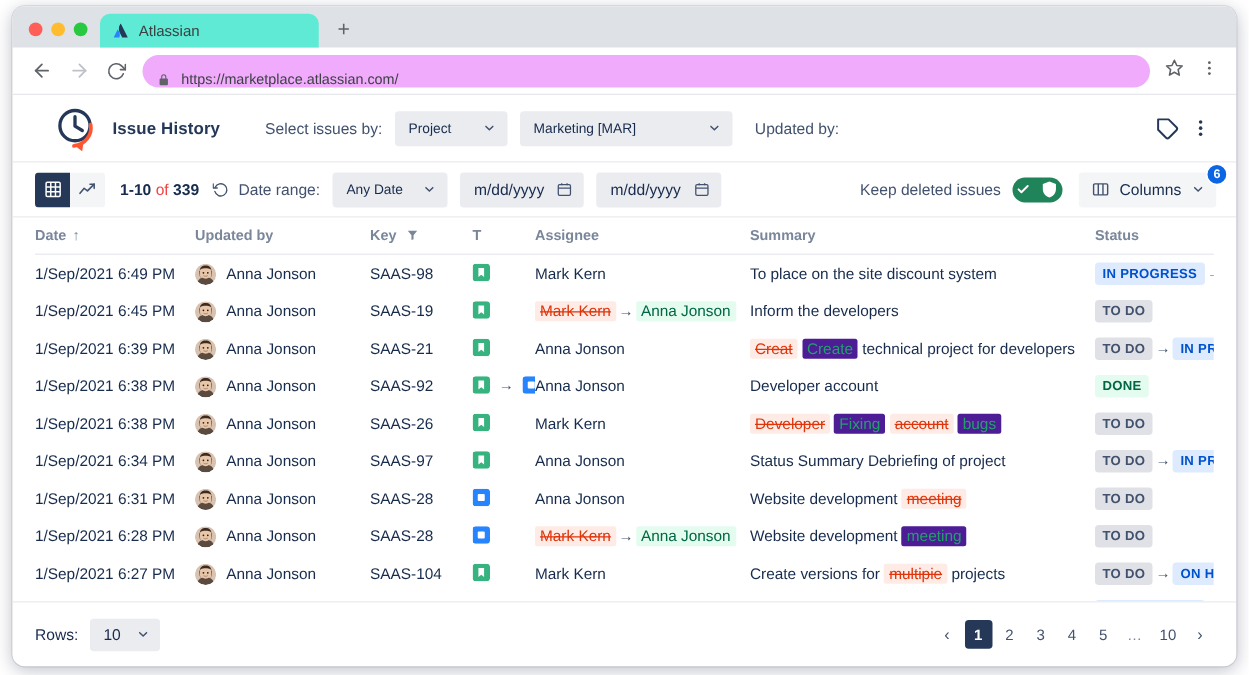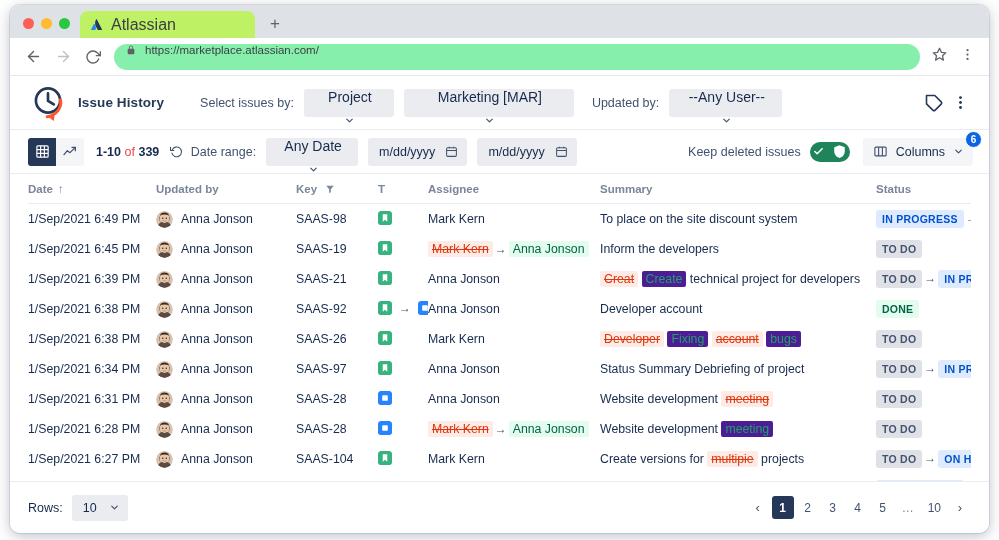--- a/index.html
+++ b/index.html
@@ -26,62 +26,61 @@
     height: 33px; background: #dee1e6;
     display: flex; align-items: flex-end; padding-left: 10px; flex: none;
     position: relative;
   }
   .traffic { display: flex; align-items: center; gap: 7px; padding: 0 10px 9px 3px; }
   .dot { width: 11px; height: 11px; border-radius: 50%; }
   .dot.r { background: #ff5f57; }
   .dot.y { background: #febc2e; }
   .dot.g { background: #28c840; }
   .tab {
-    height: 27px; width: 175px; background: #bef264;
+    height: 27px; width: 175px; background: #5eead4;
     border-radius: 8px 8px 0 0;
     display: flex; align-items: center; gap: 8px;
-    padding: 0 10px; font-size: 16px; color: #3c4043;
+    padding: 0 10px; font-size: 12px; color: #3c4043;
   }
   .tab .favicon { width: 13px; height: 13px; flex: none; display:block; }
   .newtab {
     width: 28px; height: 27px; display: flex; align-items: center; justify-content: center;
     color: #5f6368; font-size: 17px; margin-left: 6px; padding-bottom: 2px;
   }
   .omnibar {
     height: 38px; background: #fff; display: flex; align-items: center;
     gap: 12px; padding: 0 14px; flex: none;
     border-bottom: 1px solid #e6e8eb;
   }
   .navbtn { width: 18px; height: 18px; flex:none; color: #5f6368; display:flex;align-items:center;justify-content:center; }
   .navbtn.dis { color: #bdc1c6; }
   .urlbox {
-    flex: 1; height: 26px; background: #86efac; border-radius: 13px;
-    display: flex; align-items: flex-start; gap: 9px; padding: 0 12px;
+    flex: 1; height: 26px; background: #f0abfc; border-radius: 13px;
+    display: flex; align-items: flex-end; gap: 9px; padding: 0 12px;
     font-size: 11.5px; color: #3c4043;
   }
   .urlbox .lock { width: 10px; height: 12px; flex:none; }
   .omni-right { display: flex; align-items: center; gap: 13px; color:#5f6368; }
 
   
   .app { flex: 1; background: #fff; display: flex; flex-direction: column; min-height: 0; }
 
   .apphead {
     height: 54px; flex: none; display: flex; align-items: center;
-    padding: 0 16px 0 18px; gap: 0;
+    padding: 0 16px 0 30px; gap: 0;
     border-bottom: 1px solid #ebecf0;
   }
   .logo { width: 40px; height: 40px; flex: none; margin-right: 10px; }
   .appname { font-size: 13.5px; font-weight: bold; color: #253858; letter-spacing: .1px; }
   .lbl { font-size: 12.5px; color: #42526e; white-space: nowrap; }
   .sel {
     background: #ebecf0; border-radius: 3px; height: 28px;
     display: inline-flex; align-items: center; justify-content: space-between;
-    gap: 10px; padding: 0 9px 0 11px; font-size: 14px; color: #172b4d;
+    gap: 10px; padding: 0 9px 0 11px; font-size: 11px; color: #172b4d;
     white-space: nowrap;
-    flex-direction: column;
   }
   .chev { flex:none; }
   .icobtn { width: 26px; height: 26px; display:flex;align-items:center;justify-content:center; color:#42526e; }
 
   
   .toolbar {
     height: 44px; flex: none; display: flex; align-items: center;
     padding: 0 16px 0 18px; gap: 0;
     border-bottom: 1px solid #ebecf0;
   }
@@ -269,26 +268,20 @@
 
         <span class="sel" style="margin-left:10px; width:170px">
           <span>Marketing [MAR]</span>
           <svg class="chev" width="11" height="11" viewBox="0 0 24 24" fill="none" stroke="#42526e" stroke-width="2.6" stroke-linecap="round" stroke-linejoin="round">
               <polyline points="6 9 12 15 18 9"></polyline>
             </svg>
         </span>
 
         <span class="lbl" style="margin-left:18px">Updated by:</span>
 
-        <span class="sel" style="margin-left:10px; width:113px">
-          <span>--Any User--</span>
-          <svg class="chev" width="11" height="11" viewBox="0 0 24 24" fill="none" stroke="#42526e" stroke-width="2.6" stroke-linecap="round" stroke-linejoin="round">
-              <polyline points="6 9 12 15 18 9"></polyline>
-            </svg>
-        </span>
 
         <span style="flex:1"></span>
 
         <span class="icobtn">
           <svg width="20" height="20" viewBox="0 0 24 24" fill="none" stroke="#253858" stroke-width="1.9" stroke-linecap="round" stroke-linejoin="round">
               <path d="M20.6 13.4 13.4 20.6a2 2 0 0 1-2.8 0L3 13V3h10l7.6 7.6a2 2 0 0 1 0 2.8z"></path>
             </svg>
         </span>
         <span class="icobtn">
           <svg width="17" height="17" viewBox="0 0 24 24" fill="#253858">

